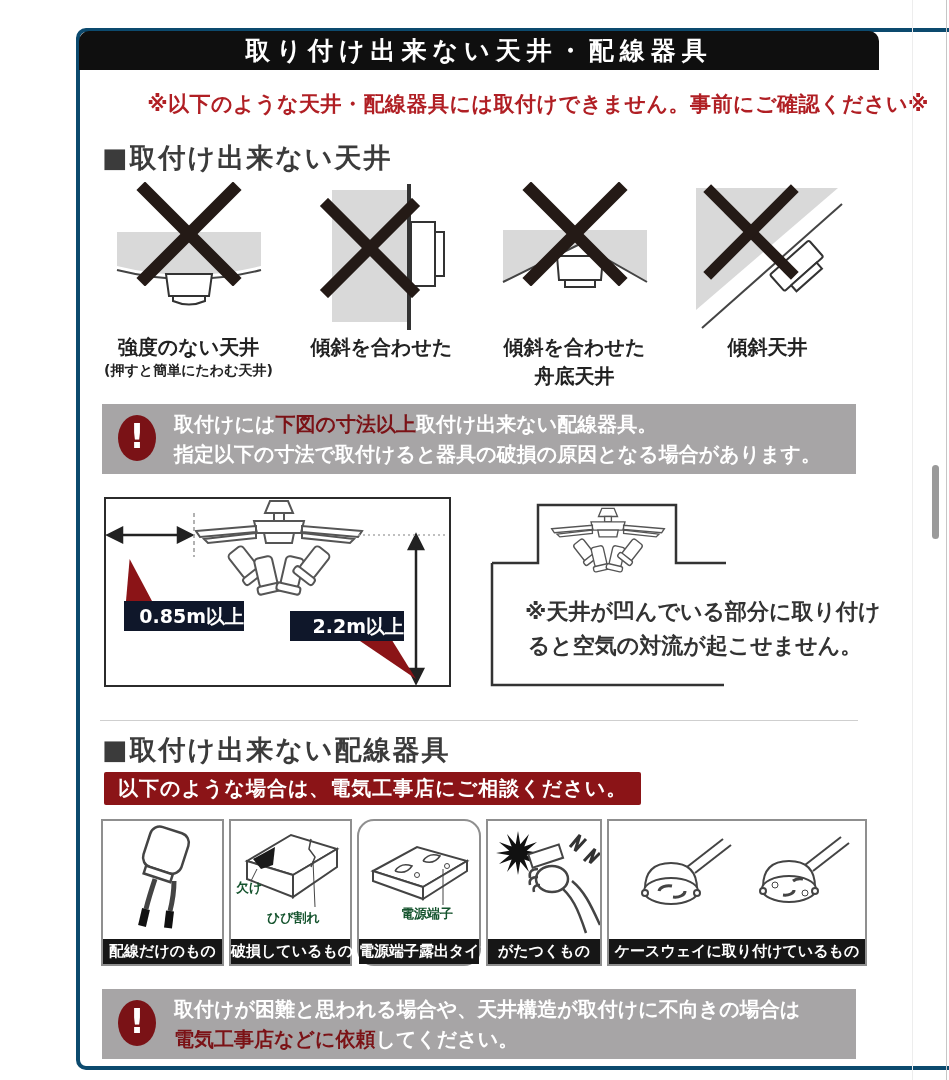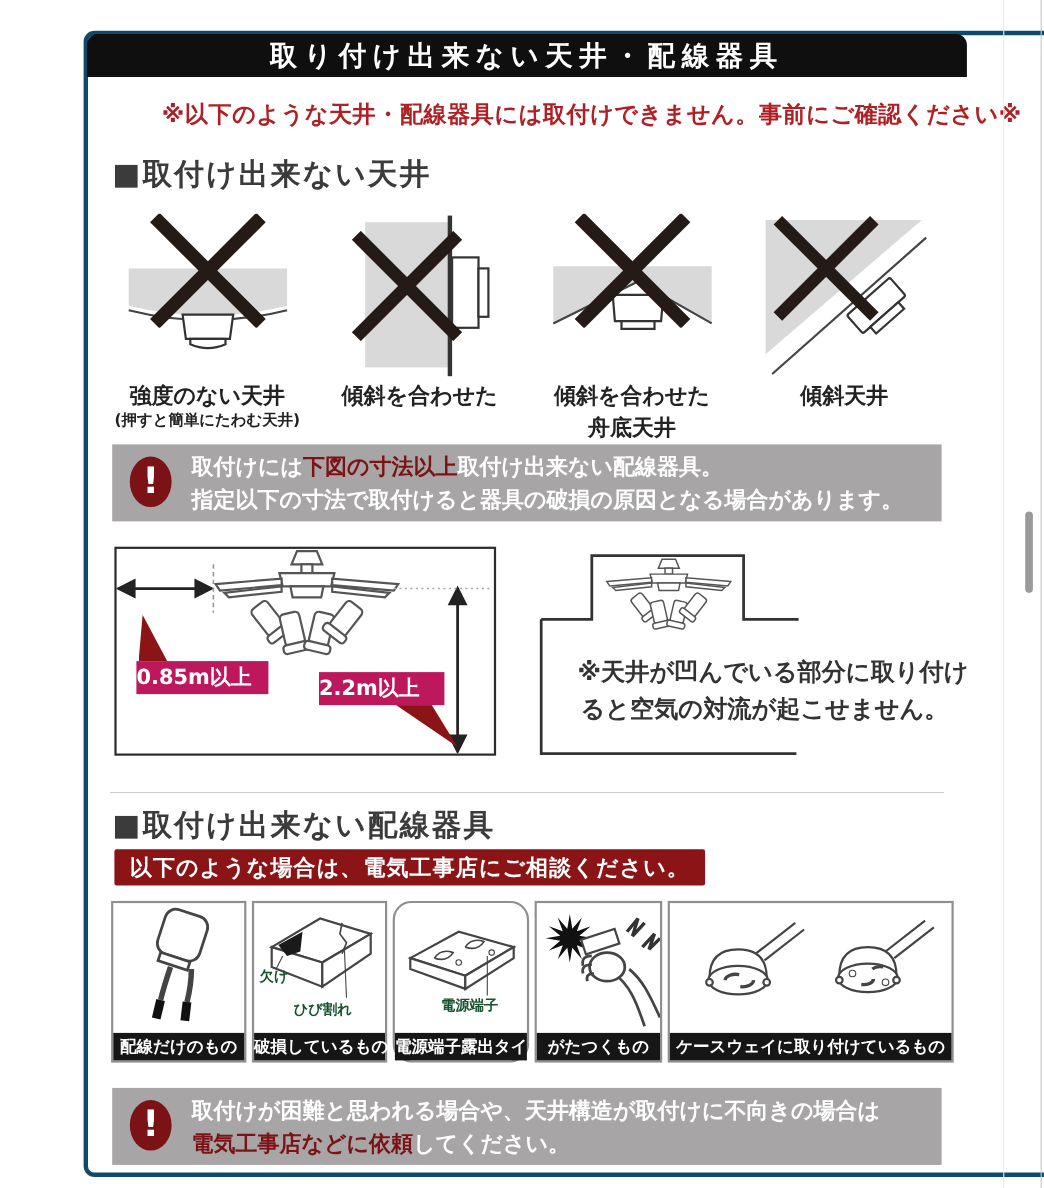--- a/index.html
+++ b/index.html
@@ -15,40 +15,40 @@
               font-weight:bold; font-size:25px; letter-spacing:6px;
               text-align:center; line-height:39px; white-space:nowrap; }
 
   .notice { position:absolute; left:0; top:58px; width:100%; text-align:center;
             color:#b01f24; font-size:21px; font-weight:bold; letter-spacing:0.5px; }
 
   .sec-heading { position:absolute; left:22px; font-size:27px; font-weight:bold;
                  color:#3b3b3b; letter-spacing:2px; }
   .h1 { top:108px; } .h2 { top:700px; }
 
-  .illu-row { position:absolute; left:12px; top:162px; width:774px; display:flex; }
+  .illu-row { position:absolute; left:12px; top:150px; width:774px; display:flex; }
   .illu-col { width:193px; display:flex; flex-direction:column; align-items:center; }
   .cap  { margin-top:2px; text-align:center; font-size:20px; font-weight:bold;
           color:#222; line-height:27px; white-space:nowrap; }
   .subcap { text-align:center; font-size:14px; font-weight:bold; color:#222; line-height:19px; }
 
   .warnbox { position:absolute; left:22px; width:754px; background:#a7a5a6;
              color:#fff; font-weight:bold; font-size:20px; line-height:30px;
              padding:5px 10px 5px 72px; }
   .warn1 { top:372px; } .warn2 { top:957px; }
   .warn-icon { position:absolute; left:16px; top:11px; width:38px; height:46px;
                background:#7a1216; border-radius:50%; color:#fff; text-align:center;
                font-size:33px; line-height:44px; font-weight:bold; }
   .em { color:#7b1216; }
 
   .diagram { position:absolute; left:0; top:465px; width:798px; height:200px; }
   .dimbox { position:absolute; left:24px; top:0; width:347px; height:190px;
             border:2px solid #2b2b2b; background:#fff; }
-  .callout { position:absolute; background:#be185d; color:#fff; font-size:19px;
-             font-weight:bold; text-align:left; line-height:30px; height:30px;
+  .callout { position:absolute; background:#0f172a; color:#fff; font-size:19px;
+             font-weight:bold; text-align:right; line-height:30px; height:30px;
              white-space:nowrap; }
   .co1 { left:18px; top:102px; width:120px; }
   .co2 { left:184px; top:112px; width:114px; }
   .tail1 { position:absolute; left:2px; top:-42px; width:26px; height:42px;
            background:#8b1417; clip-path:polygon(14% 0, 0 100%, 100% 100%); }
   .tail2 { position:absolute; left:70px; top:30px; width:56px; height:38px;
            background:#8b1417; clip-path:polygon(0 0, 58% 0, 100% 100%); }
   .notchwrap { position:absolute; left:410px; top:2px; width:240px; height:190px; }
   .dimnote { position:absolute; left:445px; top:98px; width:340px; text-align:center;
              font-size:22px; font-weight:bold; color:#333; line-height:34px; white-space:nowrap; }

